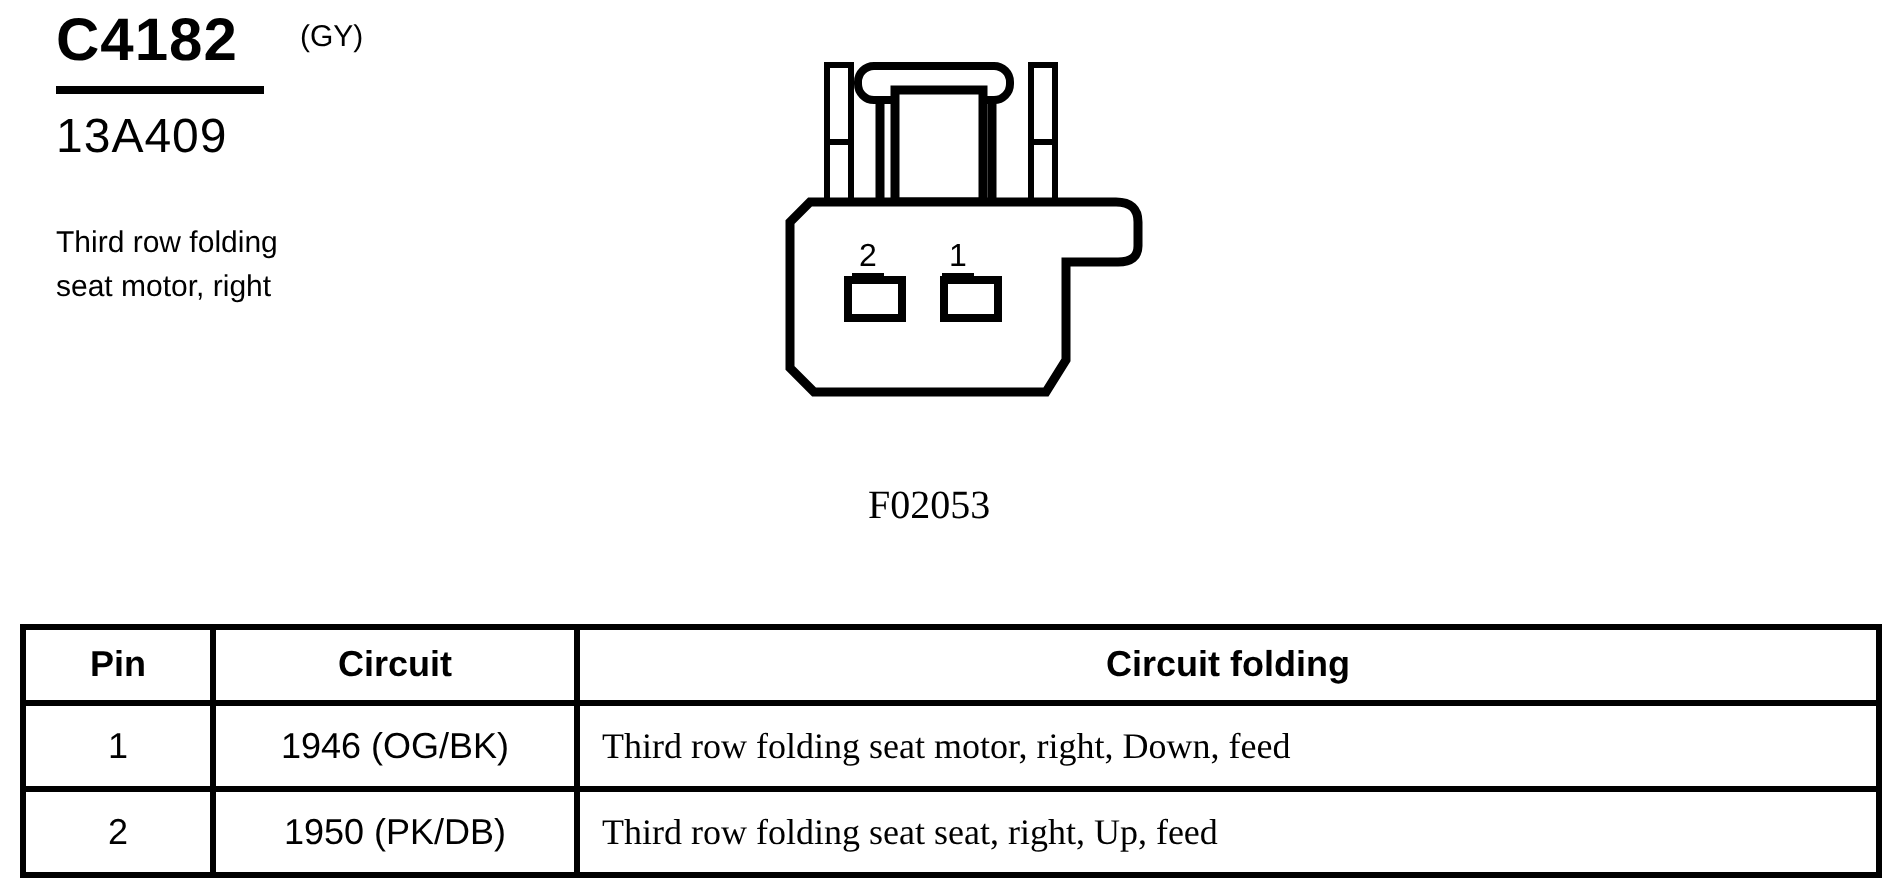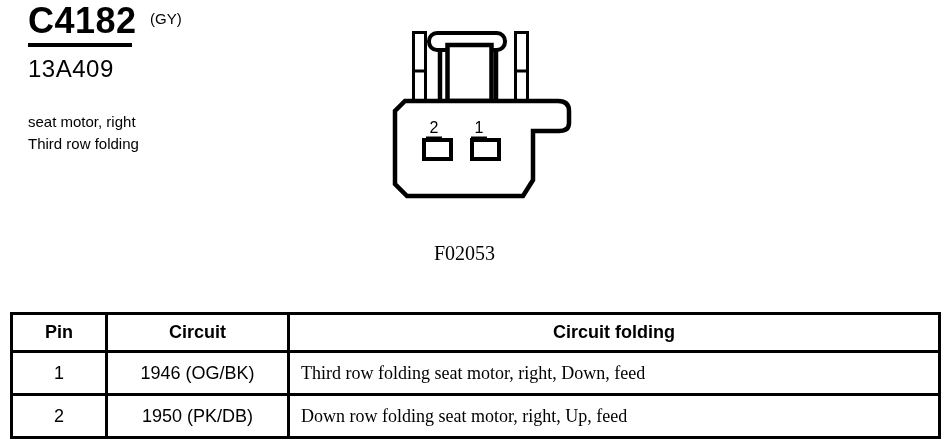--- a/index.html
+++ b/index.html
@@ -10,21 +10,21 @@
     background: #ffffff;
     color: #000000;
     font-family: "Liberation Sans", sans-serif;
     overflow: hidden;
   }
   .abs { position: absolute; }
 
   
   .connector-id {
     left: 28px; top: 4px;
-    font-size: 36px; font-weight: bold; letter-spacing: 0.5px;
+    font-size: 30px; font-weight: bold; letter-spacing: 0.5px;
     line-height: 34px;
   }
   .color-code {
     left: 150px; top: 10px;
     font-size: 15px; line-height: 18px;
   }
   .header-rule {
     left: 28px; top: 43px;
     width: 104px; height: 4px;
     background: #000000;
@@ -68,22 +68,22 @@
 </head>
 <body>
 
 <div class="page">
 
   <div class="abs connector-id">C4182</div>
   <div class="abs color-code">(GY)</div>
   <div class="abs header-rule"></div>
   <div class="abs part-number">13A409</div>
   <div class="abs description">
+    <div>Third row folding</div>
     <div>seat motor, right</div>
-    <div>Third row folding</div>
   </div>
 
   <svg class="abs connector-svg" width="182" height="172" viewBox="0 0 182 172">
     <g fill="#ffffff" stroke="#000000">
 
       <rect x="21.5" y="3.5" width="12" height="69" stroke-width="3"></rect>
       <line x1="21.5" y1="42" x2="33.5" y2="42" stroke-width="3"></line>
       <rect x="123.5" y="3.5" width="12" height="69" stroke-width="3"></rect>
       <line x1="123.5" y1="42" x2="135.5" y2="42" stroke-width="3"></line>
 
@@ -122,19 +122,19 @@
       </thead>
       <tbody>
         <tr>
           <td class="c-center">1</td>
           <td class="c-center">1946 (OG/BK)</td>
           <td class="c-left">Third row folding seat motor, right, Down, feed</td>
         </tr>
         <tr>
           <td class="c-center">2</td>
           <td class="c-center">1950 (PK/DB)</td>
-          <td class="c-left">Down row folding seat motor, right, Up, feed</td>
+          <td class="c-left">Third row folding seat seat, right, Up, feed</td>
         </tr>
       </tbody>
     </table>
   </div>
 
 </div>
 
 </body></html>

